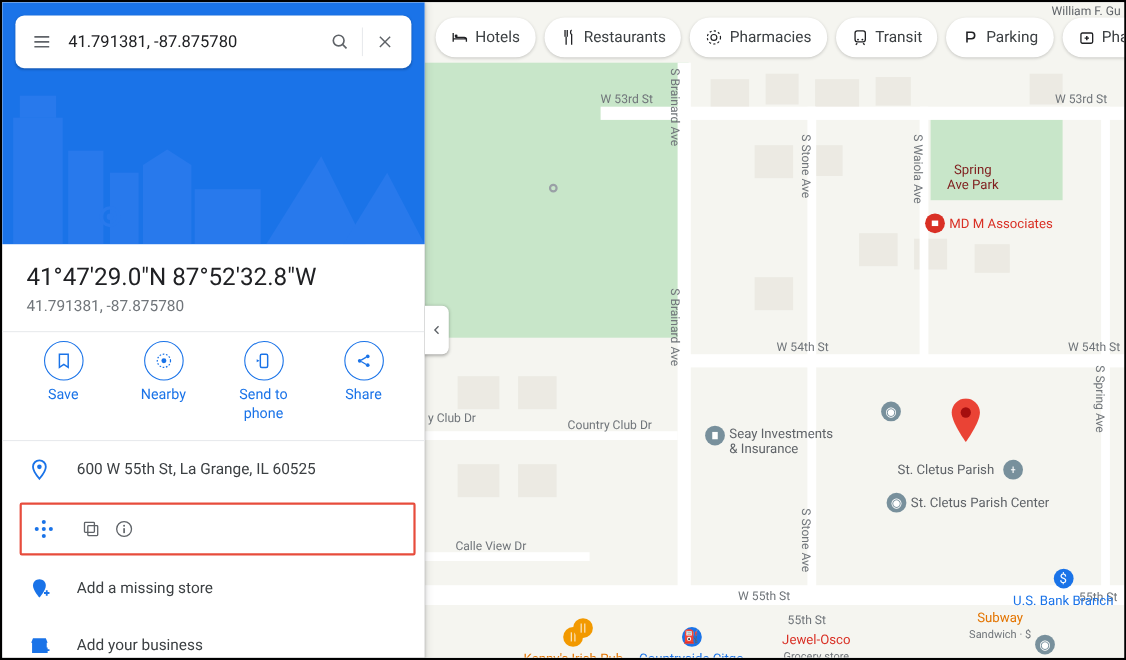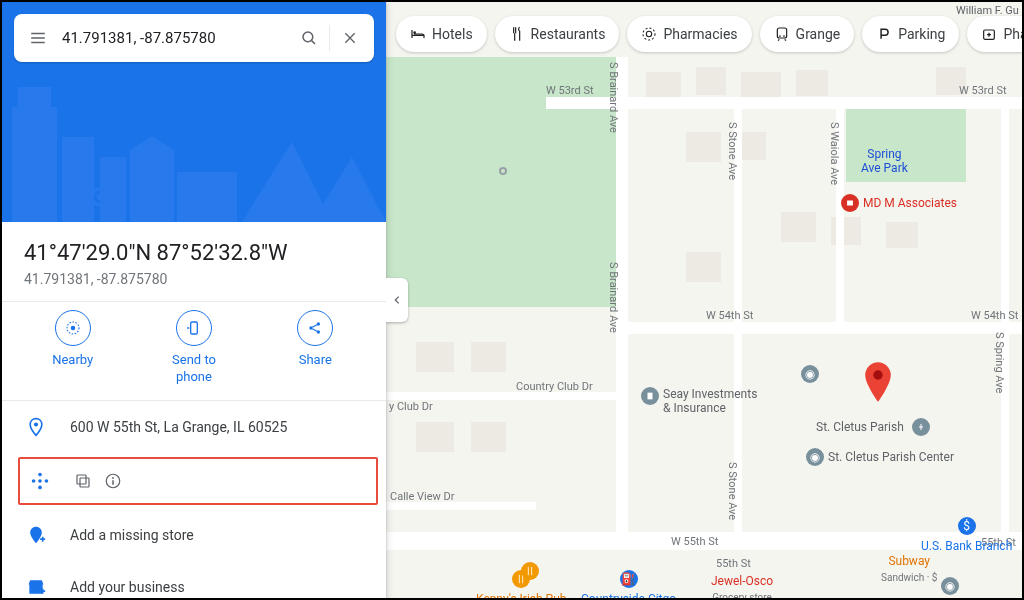--- a/index.html
+++ b/index.html
@@ -37,21 +37,21 @@
 .road { position:absolute; background:#fff; }
 .road.h { height:12px; }
 .road.v { width:12px; }
 .road-label { position:absolute; font-size:11px; color:#70757a; white-space:nowrap; }
 .road-label.v { writing-mode:vertical-rl; }
 .poi { position:absolute; display:flex; align-items:center; gap:4px; font-size:12px; white-space:nowrap; }
 .poi-ico { width:18px; height:18px; border-radius:50%; display:flex; align-items:center; justify-content:center; color:#fff; flex-shrink:0; }
 .pin-red { position:absolute; }
 .tab-handle { position:absolute; left:0; top:50%; transform:translateY(-50%); width:22px; height:44px; background:#fff; border-radius:0 6px 6px 0; box-shadow:0 1px 3px rgba(0,0,0,.3); display:flex; align-items:center; justify-content:center; color:#5f6368; cursor:pointer; z-index:5; }
 svg { display:block; }
-.park-label { position:absolute; font-size:12px; color:#1d4ed8; text-align:center; line-height:1.2; }
+.park-label { position:absolute; font-size:12px; color:#7f1d1d; text-align:center; line-height:1.2; }
 .bld { position:absolute; background:#eceae3; }
 </style>
 </head>
 <body>
 
 <div class="app">
   <aside class="sidebar">
     <div class="search-area">
       <div class="search-box">
         <div class="menu-btn">
@@ -88,20 +88,28 @@
         </g>
       </svg>
     </div>
 
     <div class="info-panel">
       <div class="coords-dms">41°47'29.0"N 87°52'32.8"W</div>
       <div class="coords-dec">41.791381, -87.875780</div>
     </div>
 
     <div class="actions-row">
+      <div class="action">
+        <div class="action-circle outlined">
+            <svg width="16" height="16" viewBox="0 0 24 24">
+              <path d="M6 3h12v18l-6-4-6 4z" fill="none" stroke="#1a73e8" stroke-width="2"></path>
+            </svg>
+          </div>
+        <span class="action-label">Save</span>
+      </div>
       <div class="action">
         <div class="action-circle outlined">
             <svg width="18" height="18" viewBox="0 0 24 24">
               <circle cx="12" cy="12" r="3" fill="#1a73e8"></circle>
               <circle cx="12" cy="12" r="8" fill="none" stroke="#1a73e8" stroke-width="1.5" stroke-dasharray="2 2"></circle>
             </svg>
           </div>
         <span class="action-label">Nearby</span>
       </div>
       <div class="action">
@@ -218,21 +226,21 @@
         </div>
       <div class="chip">
           <span class="chip-icon">
             <svg width="16" height="16" viewBox="0 0 24 24">
               <rect x="5" y="3" width="14" height="15" rx="3" fill="none" stroke="#202124" stroke-width="1.8"></rect>
               <circle cx="9" cy="15" r="1.3" fill="#202124"></circle>
               <circle cx="15" cy="15" r="1.3" fill="#202124"></circle>
               <path d="M8 20l-2 2m10-2l2 2" stroke="#202124" stroke-width="1.8"></path>
             </svg>
           </span>
-          <span>Grange</span>
+          <span>Transit</span>
         </div>
       <div class="chip">
           <span class="chip-icon">
             <svg width="14" height="14" viewBox="0 0 24 24">
               <path d="M7 20V4h7a5 5 0 010 10H7" fill="none" stroke="#202124" stroke-width="2.5"></path>
             </svg>
           </span>
           <span>Parking</span>
         </div>
       <div class="chip">
@@ -289,22 +297,22 @@
       <div class="road-label" style="left:285px;top:533px">W 55th St</div>
       <div class="road-label" style="left:330px;top:555px">55th St</div>
       <div class="road-label" style="left:595px;top:534px">55th St</div>
       <div class="road-label v" style="left:221px;top:60px">S Brainard Ave</div>
       <div class="road-label v" style="left:221px;top:260px">S Brainard Ave</div>
       <div class="road-label v" style="left:340px;top:120px">S Stone Ave</div>
       <div class="road-label v" style="left:340px;top:460px">S Stone Ave</div>
       <div class="road-label v" style="left:442px;top:120px">S Waiola Ave</div>
       <div class="road-label v" style="left:607px;top:330px">S Spring Ave</div>
       <div class="road-label" style="left:130px;top:378px">Country Club Dr</div>
-      <div class="road-label" style="left:3px;top:398px">y Club Dr</div>
-      <div class="road-label" style="left:4px;top:488px">Calle View Dr</div>
+      <div class="road-label" style="left:3px;top:372px">y Club Dr</div>
+      <div class="road-label" style="left:28px;top:488px">Calle View Dr</div>
 
       <div class="park-label" style="left:475px;top:145px;white-space:pre">Spring
 Ave Park</div>
 
       <div class="poi" style="left:455px;top:192px;color:#d93025">
           <span class="poi-ico" style="background:#d93025">
             <svg width="10" height="10" viewBox="0 0 24 24">
               <rect x="5" y="6" width="14" height="12" fill="#fff"></rect>
             </svg>
           </span>

